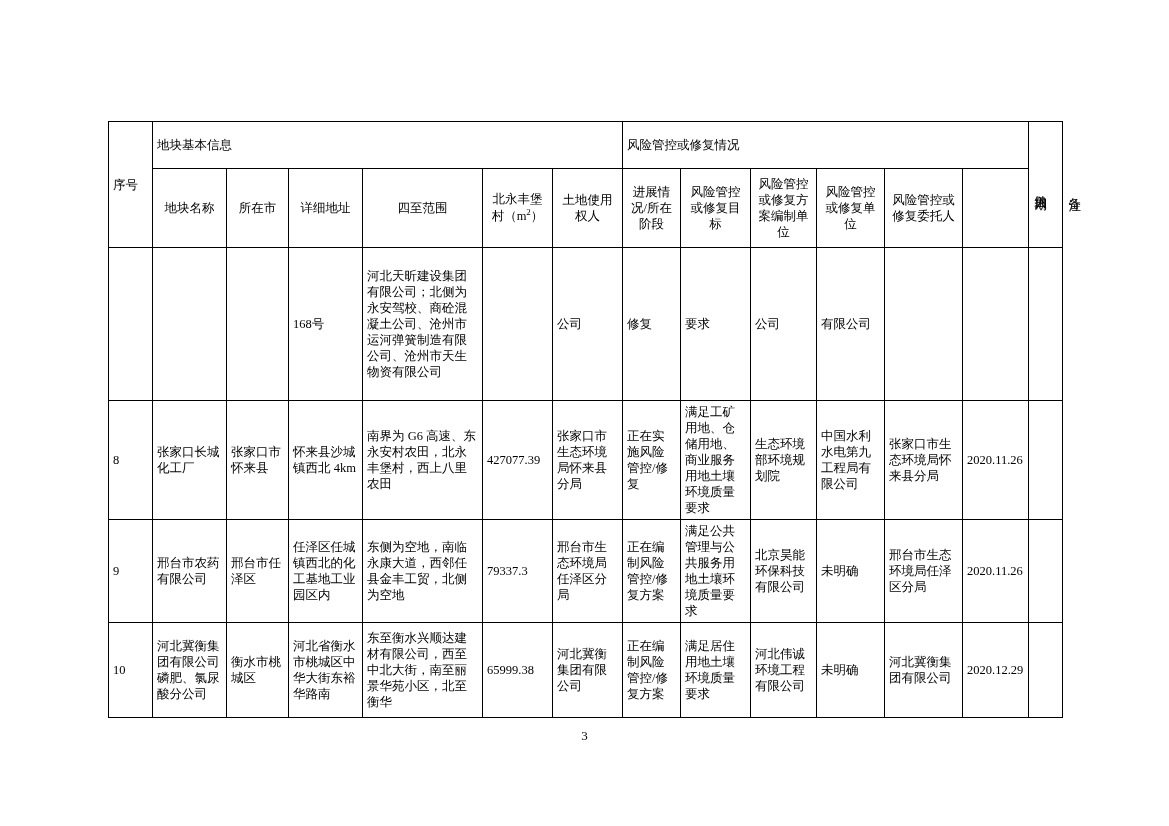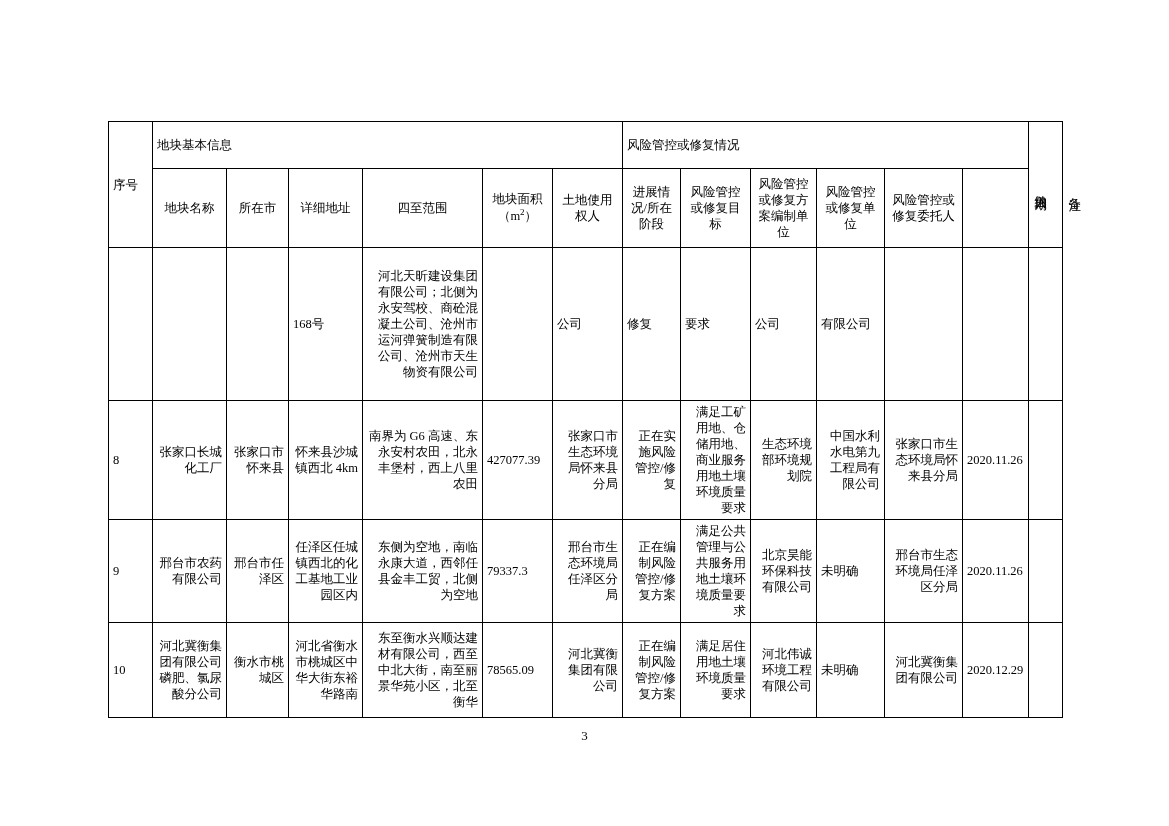--- a/index.html
+++ b/index.html
@@ -52,21 +52,21 @@
   .writing-vert {
     writing-mode: vertical-rl;
     text-orientation: upright;
     letter-spacing: 1px;
     display: inline-block;
     line-height: 1.1;
   }
   td.c {
   }
   td.l {
-    text-align: right;
+    text-align: left;
   }
   .page-number {
     position: absolute;
     left: 0;
     top: 728px;
     width: 1169px;
     text-align: center;
     font-size: 13px;
     font-family: "Liberation Serif", serif;
   }
@@ -131,21 +131,21 @@
         <td rowspan="2" class="vert-label">
           <span class="writing-vert">备注</span>
         </td>
       </tr>
       <tr class="hdr-row2">
         <td class="hdr">地块名称</td>
         <td class="hdr">所在市</td>
         <td class="hdr">详细地址</td>
         <td class="hdr">四至范围</td>
         <td class="hdr">
-          <span>地块面积（m</span><sup>2</sup><span>）</span>
+          <span>北永丰堡村（m</span><sup>2</sup><span>）</span>
         </td>
         <td class="hdr">土地使用权人</td>
         <td class="hdr">进展情况/所在阶段</td>
         <td class="hdr">风险管控或修复目标</td>
         <td class="hdr">风险管控或修复方案编制单位</td>
         <td class="hdr">风险管控或修复单位</td>
         <td class="hdr">风险管控或修复委托人</td>
       </tr>
     </thead>
     <tbody>
@@ -196,21 +196,21 @@
         <td class="l">邢台市生态环境局任泽区分局</td>
         <td class="c">2020.11.26</td>
         <td class="c"></td>
       </tr>
       <tr class="r4">
         <td class="c">10</td>
         <td class="l">河北冀衡集团有限公司磷肥、氯尿酸分公司</td>
         <td class="l">衡水市桃城区</td>
         <td class="l">河北省衡水市桃城区中华大街东裕华路南</td>
         <td class="l">东至衡水兴顺达建材有限公司，西至中北大街，南至丽景华苑小区，北至衡华</td>
-        <td class="c">78565.09</td>
+        <td class="c">65999.38</td>
         <td class="l">河北冀衡集团有限公司</td>
         <td class="l">正在编制风险管控/修复方案</td>
         <td class="l">满足居住用地土壤环境质量要求</td>
         <td class="l">河北伟诚环境工程有限公司</td>
         <td class="c">未明确</td>
         <td class="l">河北冀衡集团有限公司</td>
         <td class="c">2020.12.29</td>
         <td class="c"></td>
       </tr>
     </tbody>

